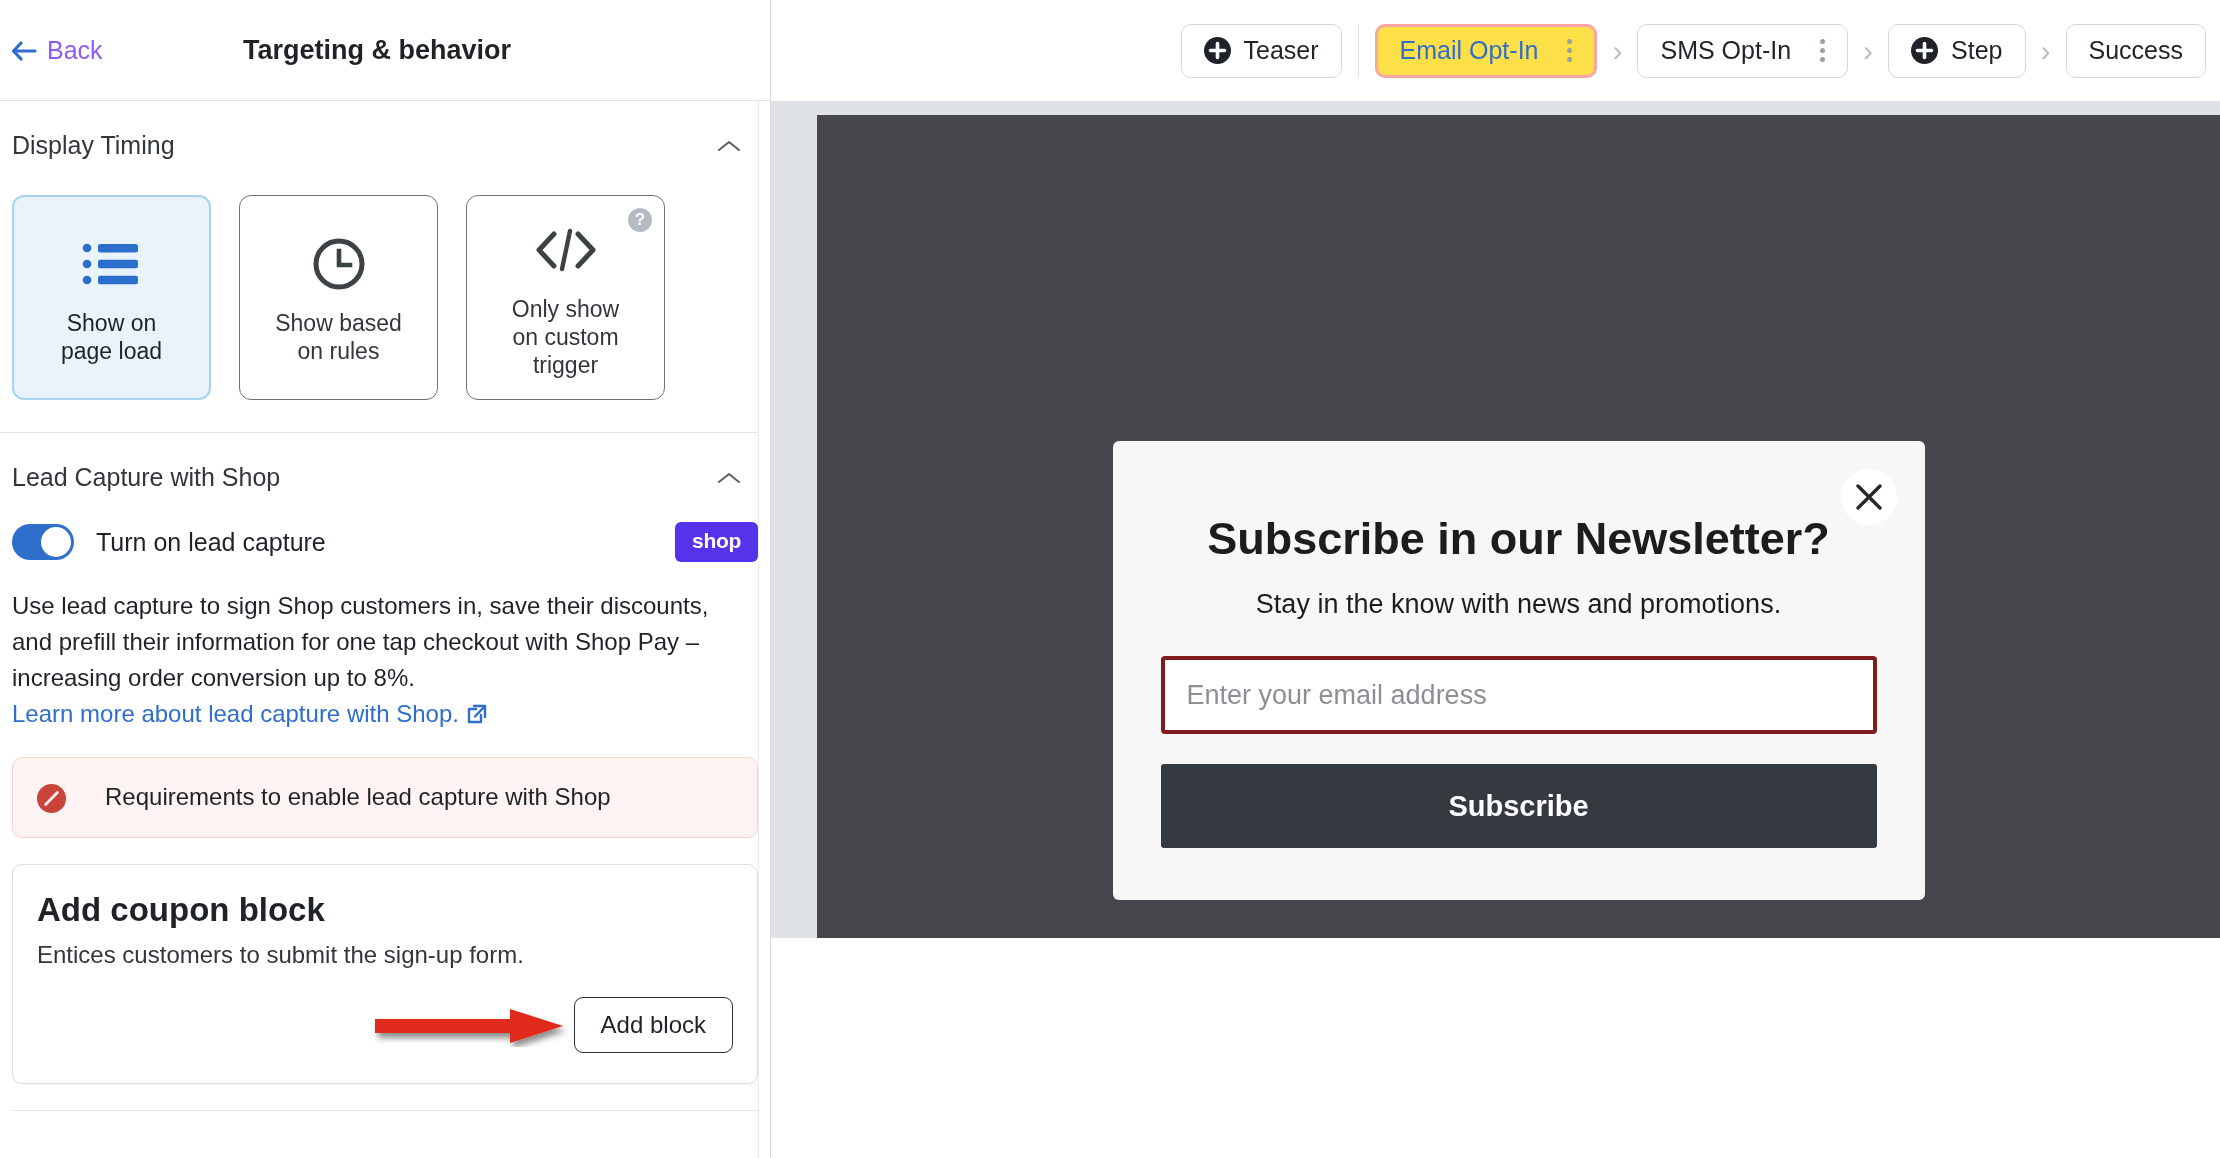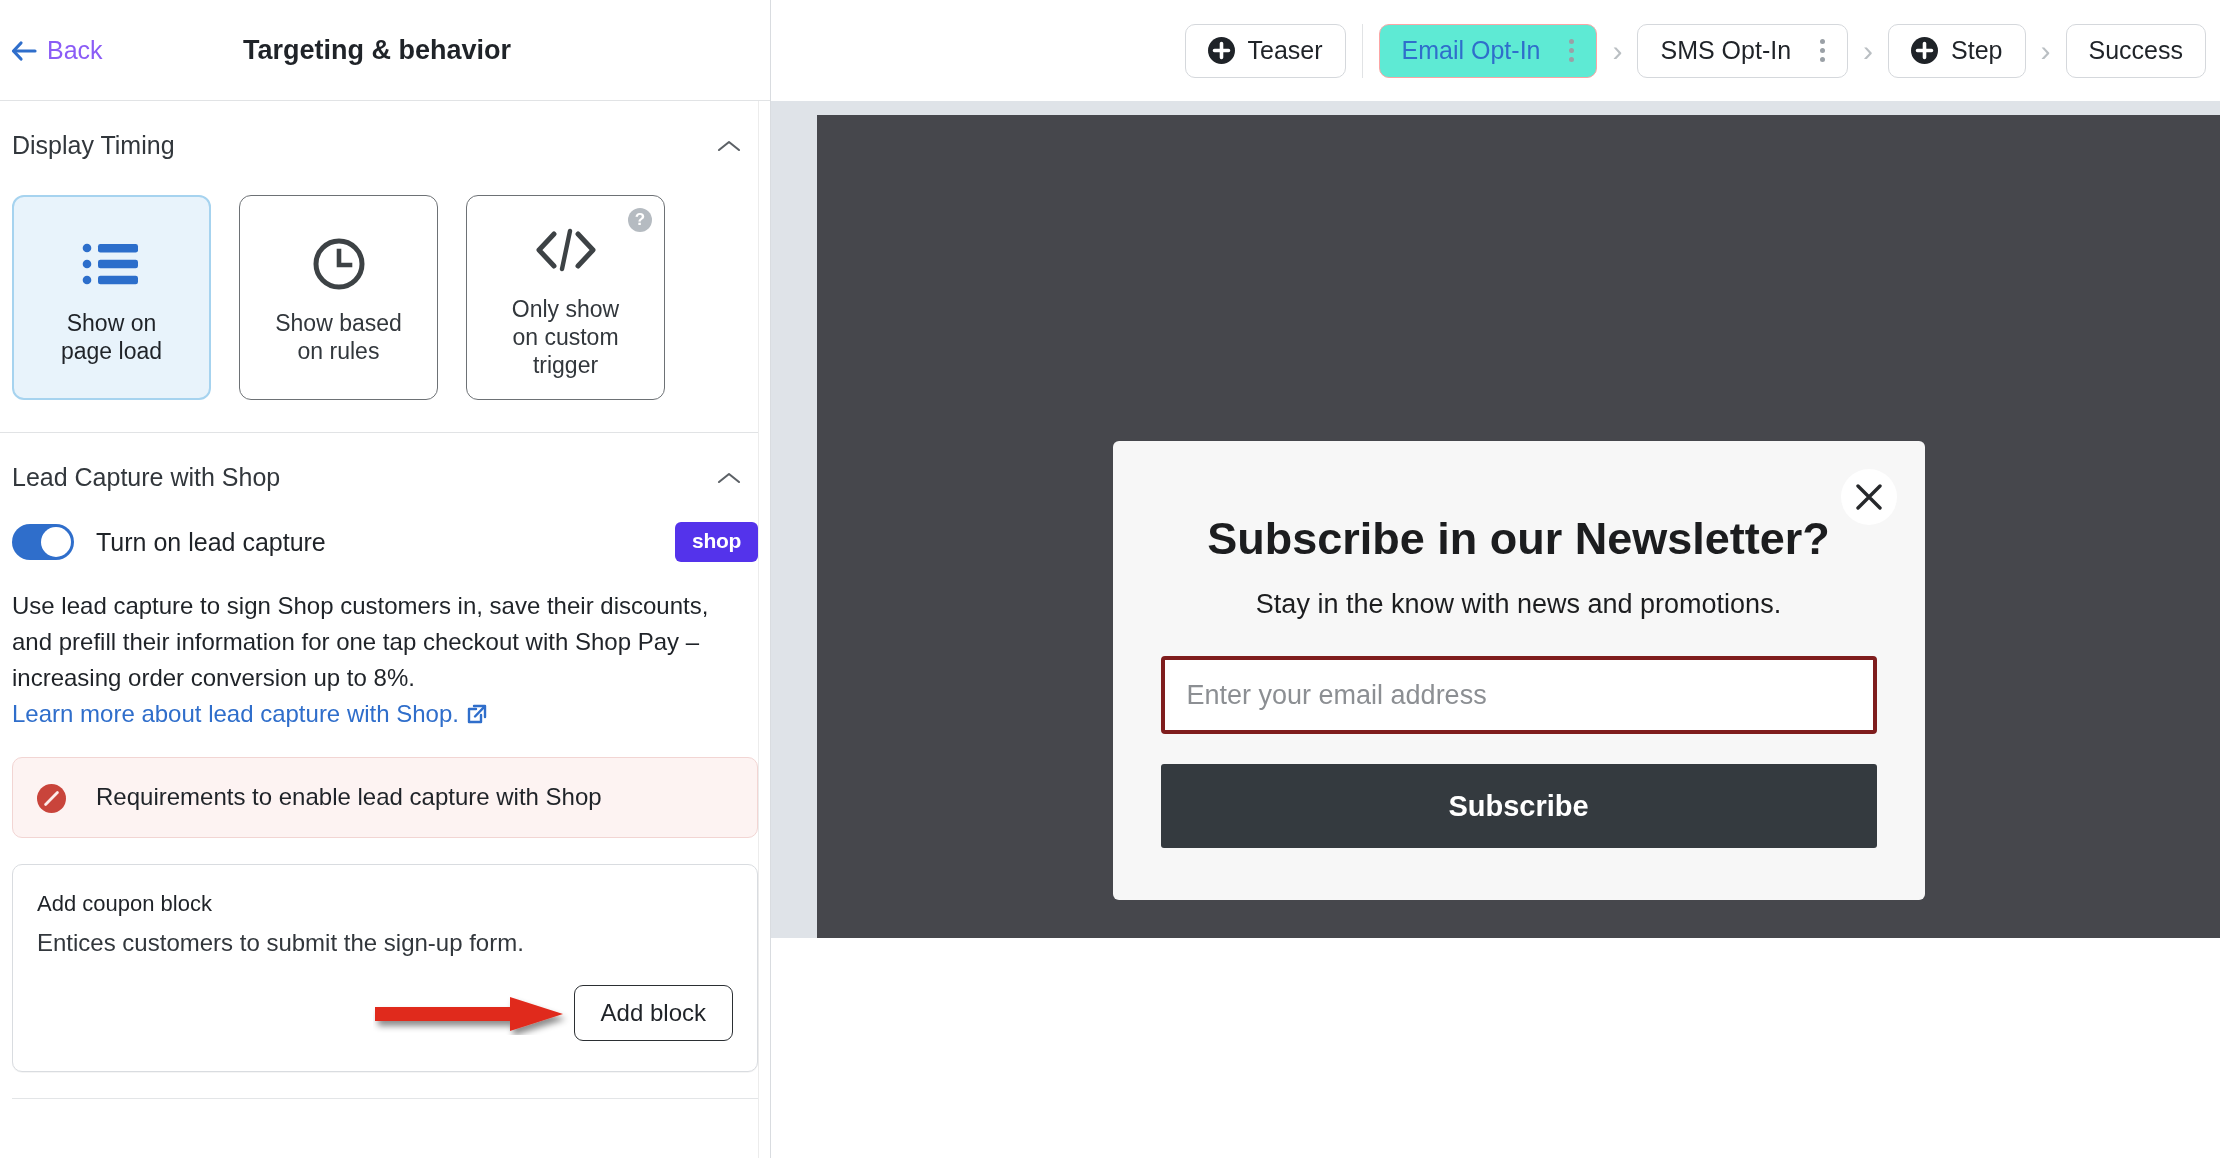--- a/index.html
+++ b/index.html
@@ -121,34 +121,34 @@
   .lead-link {
     display: inline-flex; align-items: flex-start; gap: 8px;
     color: #2f6ecb; cursor: pointer; text-decoration: none;
   }
   .ext-icon { width: 20px; height: 20px; display: inline-block; position: relative; top: 2px; }
 
   .req-banner {
     margin: 25px 12px 0 12px;
     background: #fdf3f2; border: 1px solid #f2d5d3;
     border-radius: 10px;
-    display: flex; align-items: flex-start; gap: 28px;
+    display: flex; align-items: flex-start; gap: 37px;
     padding: 22px 20px 22px 22px;
   }
   .req-icon { width: 33px; height: 33px; flex: 0 0 auto; margin-top: 2px; }
   .req-text { font-size: 24px; line-height: 33px; color: #1f2328; font-weight: normal; }
 
   .coupon-card {
     margin: 26px 12px 0 12px;
     border: 1px solid #d9dce0; border-radius: 10px;
     background: #fff;
     padding: 26px 24px 30px 24px;
     box-shadow: 0 1px 0 rgba(0,0,0,0.04);
   }
-  .coupon-title { font-size: 22px; font-weight: normal; color: #1f2328; }
+  .coupon-title { font-size: 33px; font-weight: bold; color: #1f2328; }
   .coupon-sub { margin-top: 12px; font-size: 24px; color: #32373c; }
   .coupon-actions {
     margin-top: 28px; display: flex; align-items: center; justify-content: flex-end;
     position: relative; height: 56px;
   }
   .add-block-btn {
     border: 1.5px solid #2b2f33; border-radius: 9px;
     background: #fff; color: #1f2328;
     font-size: 24px; font-family: inherit; font-weight: normal;
     padding: 13px 26px; cursor: pointer;
@@ -182,21 +182,21 @@
   .tb-btn {
     border: 1px solid #d5d8dc; border-radius: 10px;
     background: #fff; height: 54px;
     display: flex; align-items: center; gap: 13px;
     padding: 0 22px;
     font-size: 25px; color: #1f2328; cursor: pointer;
     font-family: inherit;
     white-space: nowrap;
   }
   .tb-btn.active {
-    border: 1px solid #fca5a5; background: #5eead4; color: #2f6ecb; justify-content: space-between;
+    border: 3px solid #fca5a5; background: #fde047; color: #2f6ecb; justify-content: space-between;
   }
   .plus-icon { width: 27px; height: 27px; display: block; }
   .kebab {
     display: flex; flex-direction: column; gap: 4px;
     margin-left: 16px; cursor: pointer;
   }
   .kebab i { width: 5px; height: 5px; border-radius: 50%; background: #9aa0a6; display: block; }
   .vline { width: 1px; height: 54px; background: #e1e3e5; margin: 0 16px; }
   .chev-sep { width: 26px; text-align: center; color: #babfc3; font-size: 30px; margin: 0 7px; user-select: none; }
 

